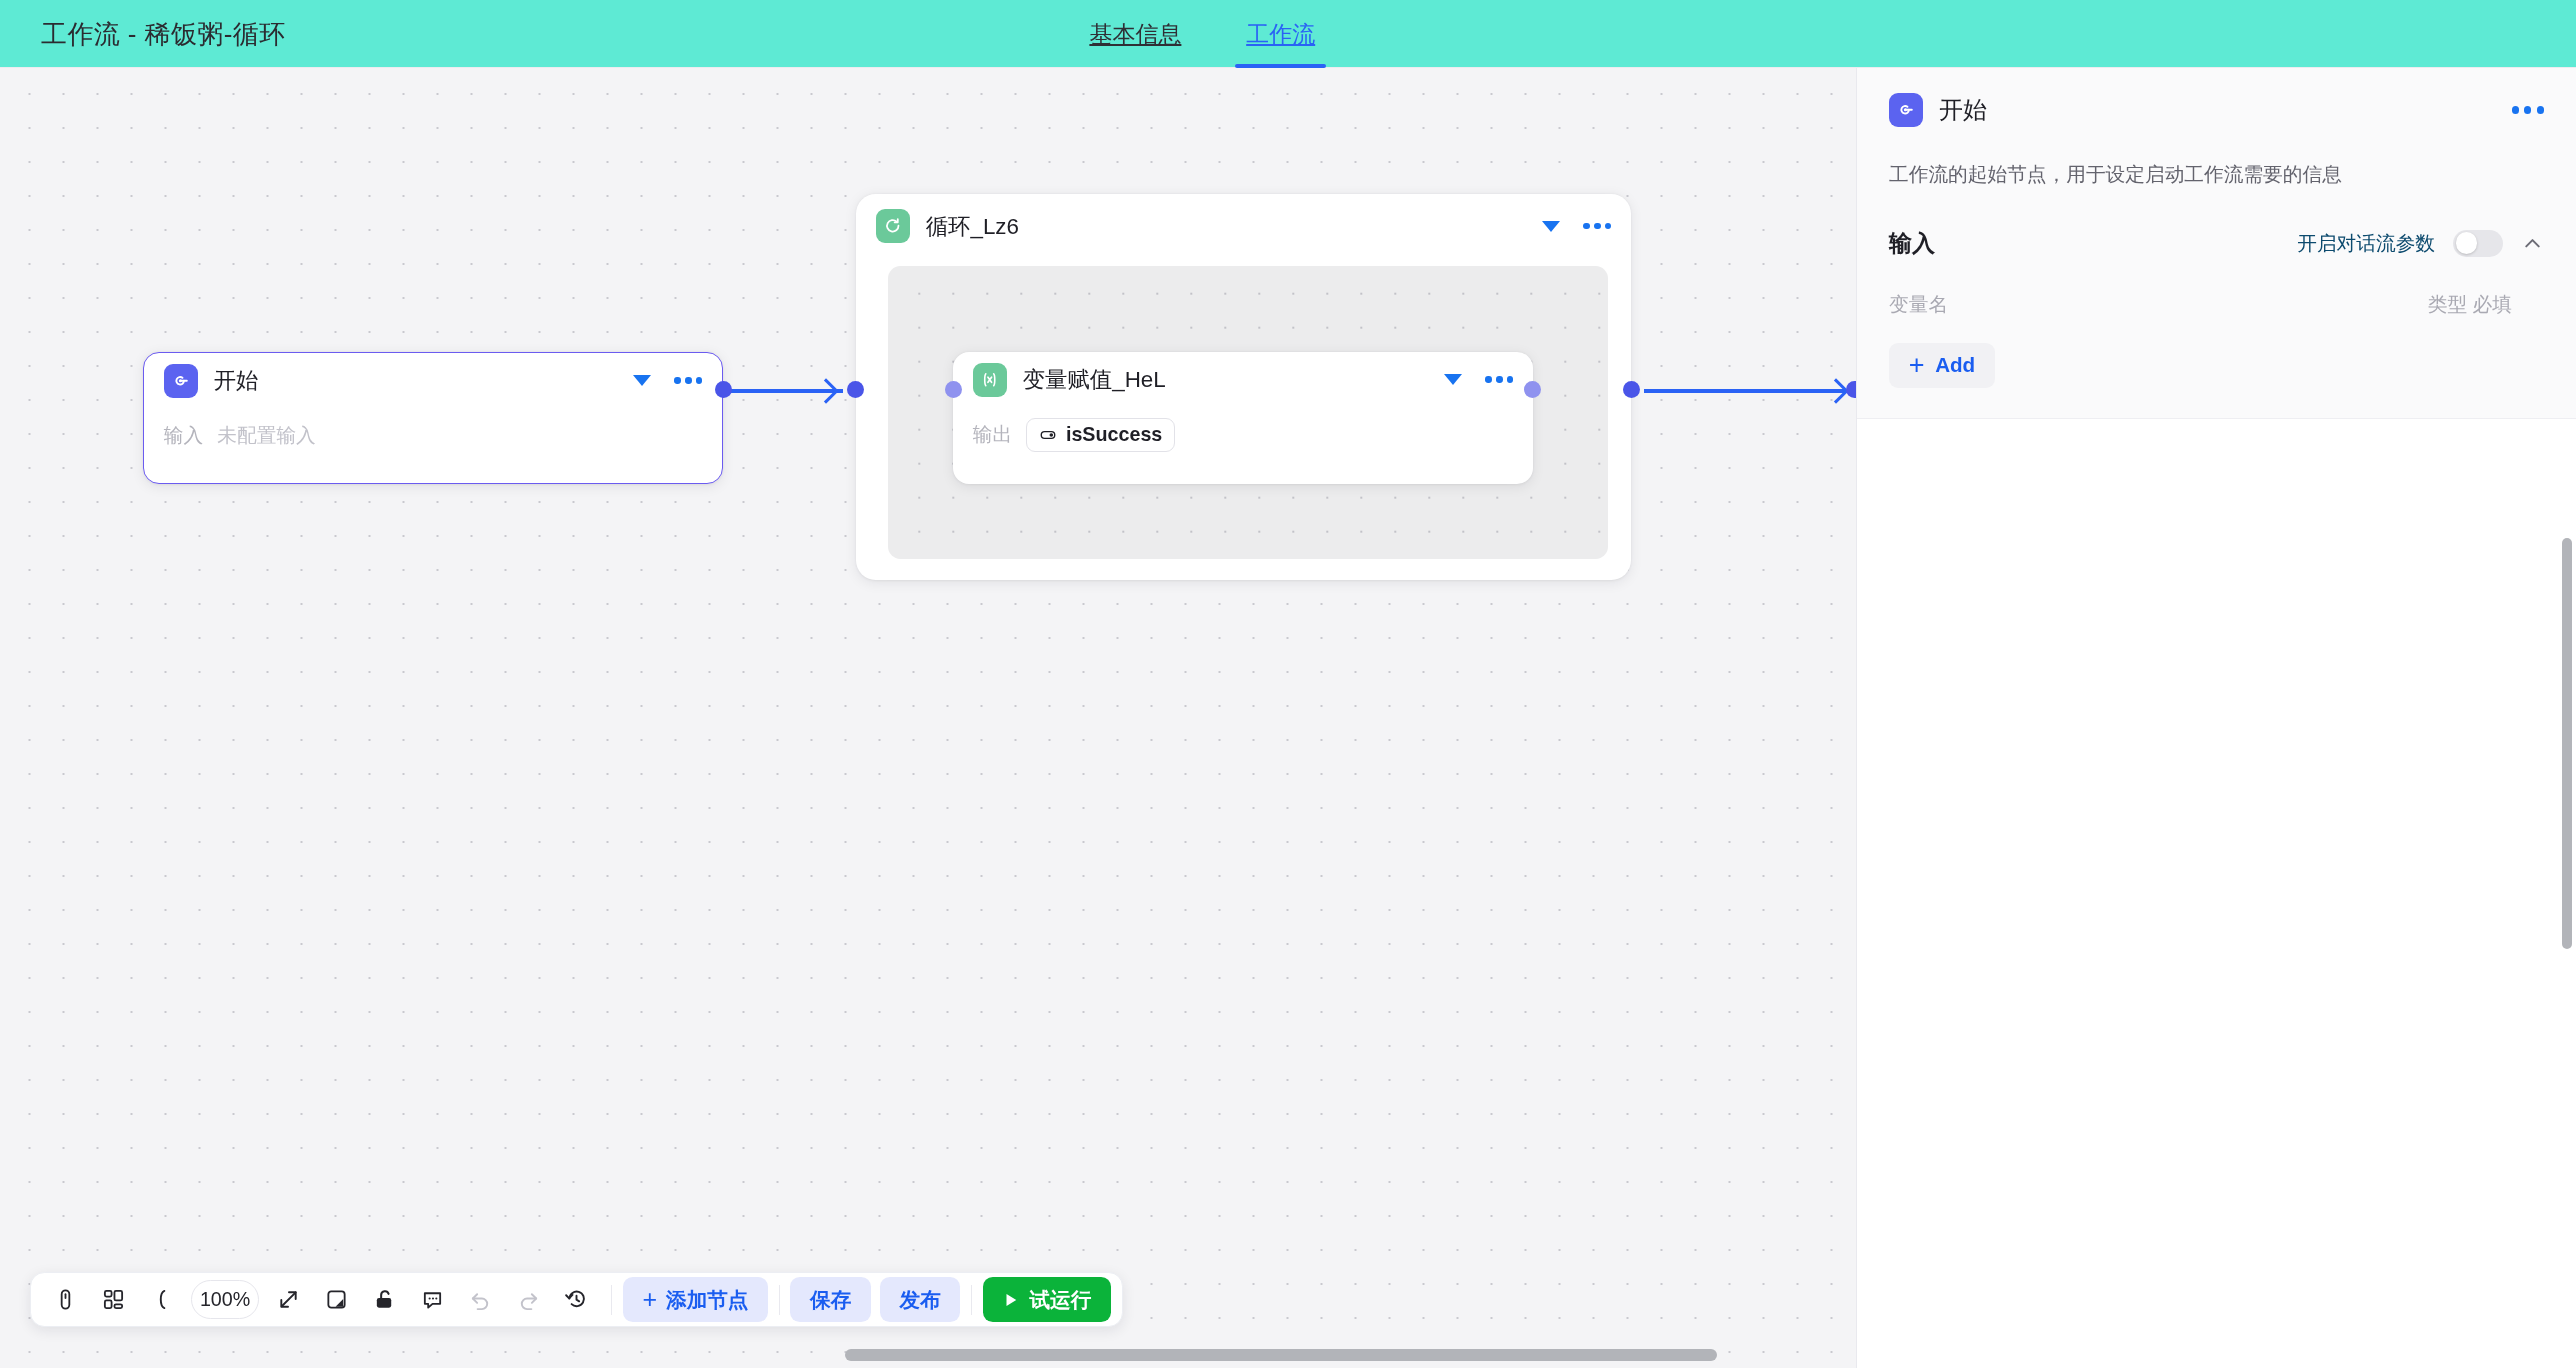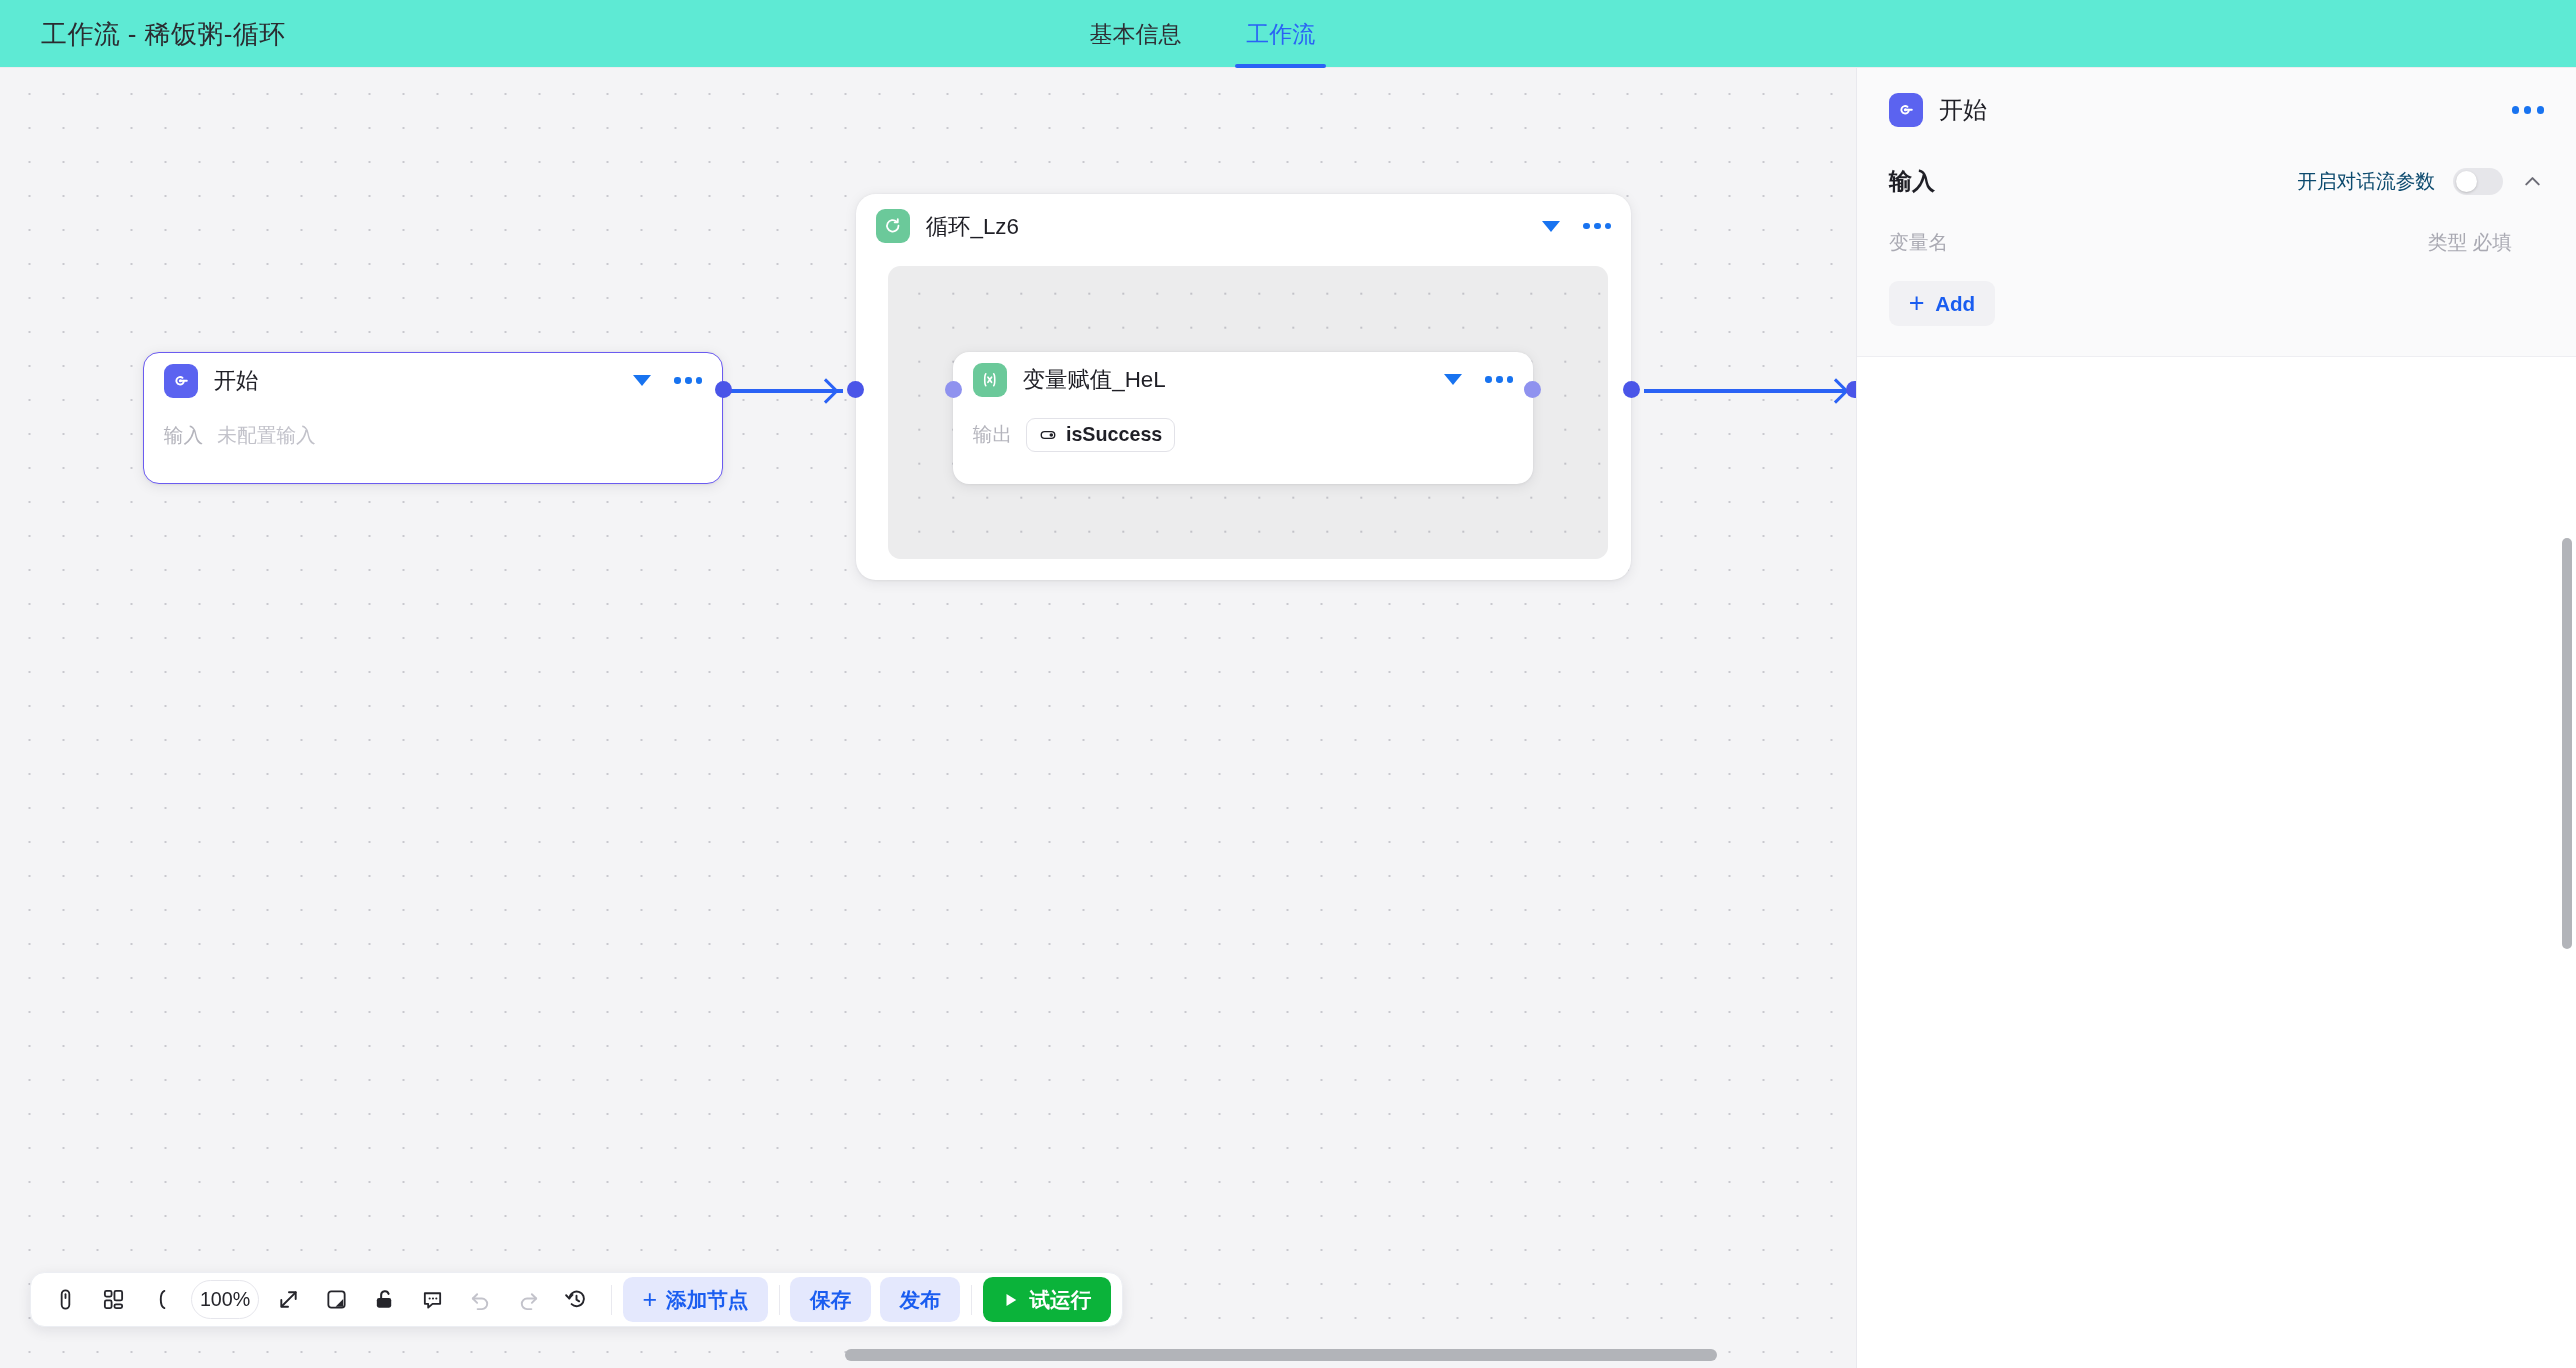--- a/index.html
+++ b/index.html
@@ -22,20 +22,21 @@
     font-size: 26px; color: #2b2b30; letter-spacing: 0.4px; white-space: nowrap;
   }
   .tabs {
     position: absolute; left: 1084px; top: 0; height: 68px;
     display: flex; align-items: stretch; gap: 54px;
   }
   .tab {
     position: relative; display: flex; align-items: center;
     font-size: 23px; color: #2f2f35; padding: 0 5.4px; cursor: pointer;
     white-space: nowrap;
+    text-decoration: underline;
   }
   .tab.active { color: #2a62f5; }
   .tab.active::after {
     content: ""; position: absolute; left: -5.4px; right: -5.4px; bottom: 0;
     height: 4.5px; background: #2a62f5; border-radius: 2.7px;
   }
 
   
   .canvas {
     position: absolute; left: 0; top: 68px; width: 1856px; height: 1301px;
@@ -414,20 +415,21 @@
         </svg>
       </div>
       <div class="panel-title">开始</div>
       <div class="panel-dots">
           <i></i>
           <i></i>
           <i></i>
         </div>
     </div>
 
+    <div class="panel-desc">工作流的起始节点，用于设定启动工作流需要的信息</div>
 
     <div class="panel-section">
       <div class="section-title">输入</div>
       <div class="section-right">
         <span class="section-label">开启对话流参数</span>
         <span class="toggle"></span>
         <span class="chev-up">
           <svg width="23" height="23" viewBox="0 0 24 24" fill="none" aria-hidden="true">
             <path d="M5.5 15l6.5-6.5L18.5 15" stroke="currentColor" stroke-width="2.1" stroke-linecap="round" stroke-linejoin="round"></path>
           </svg>

